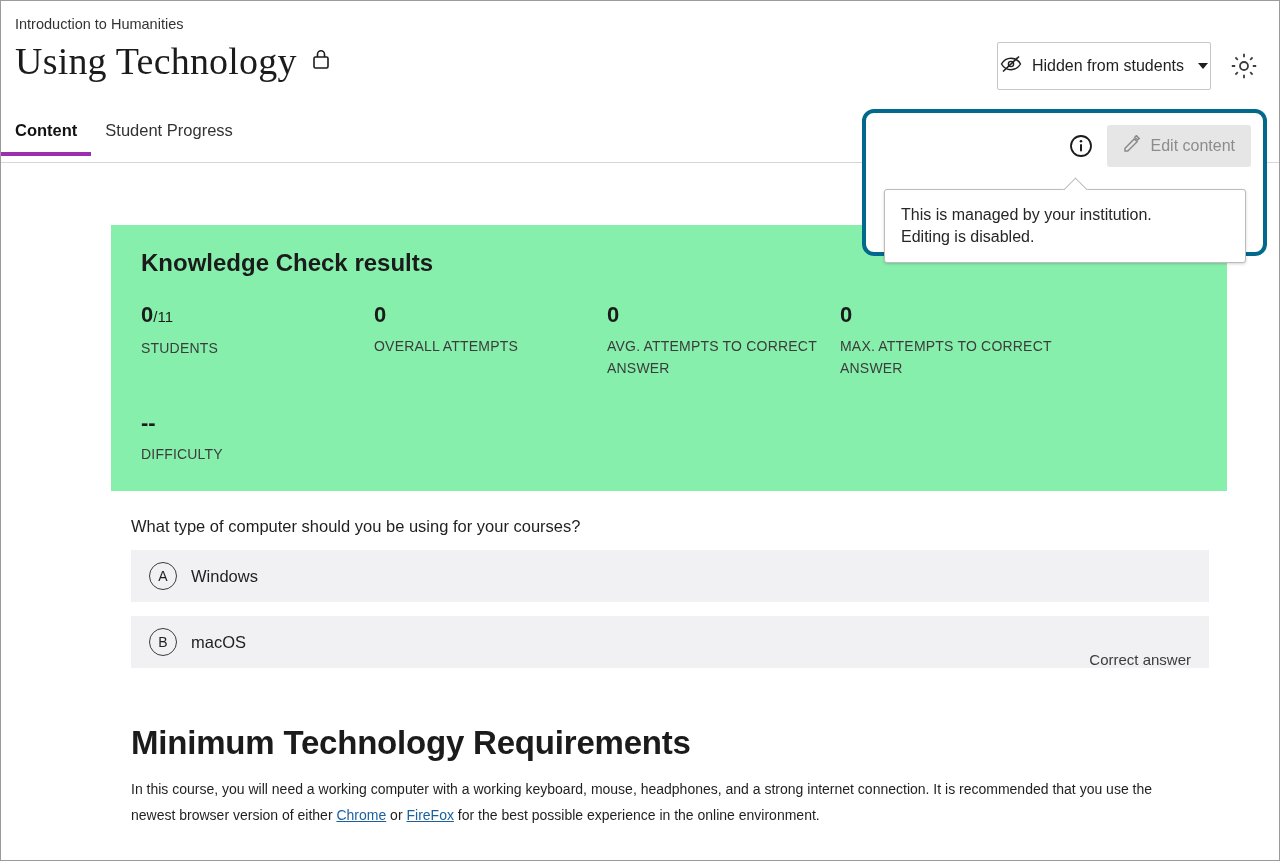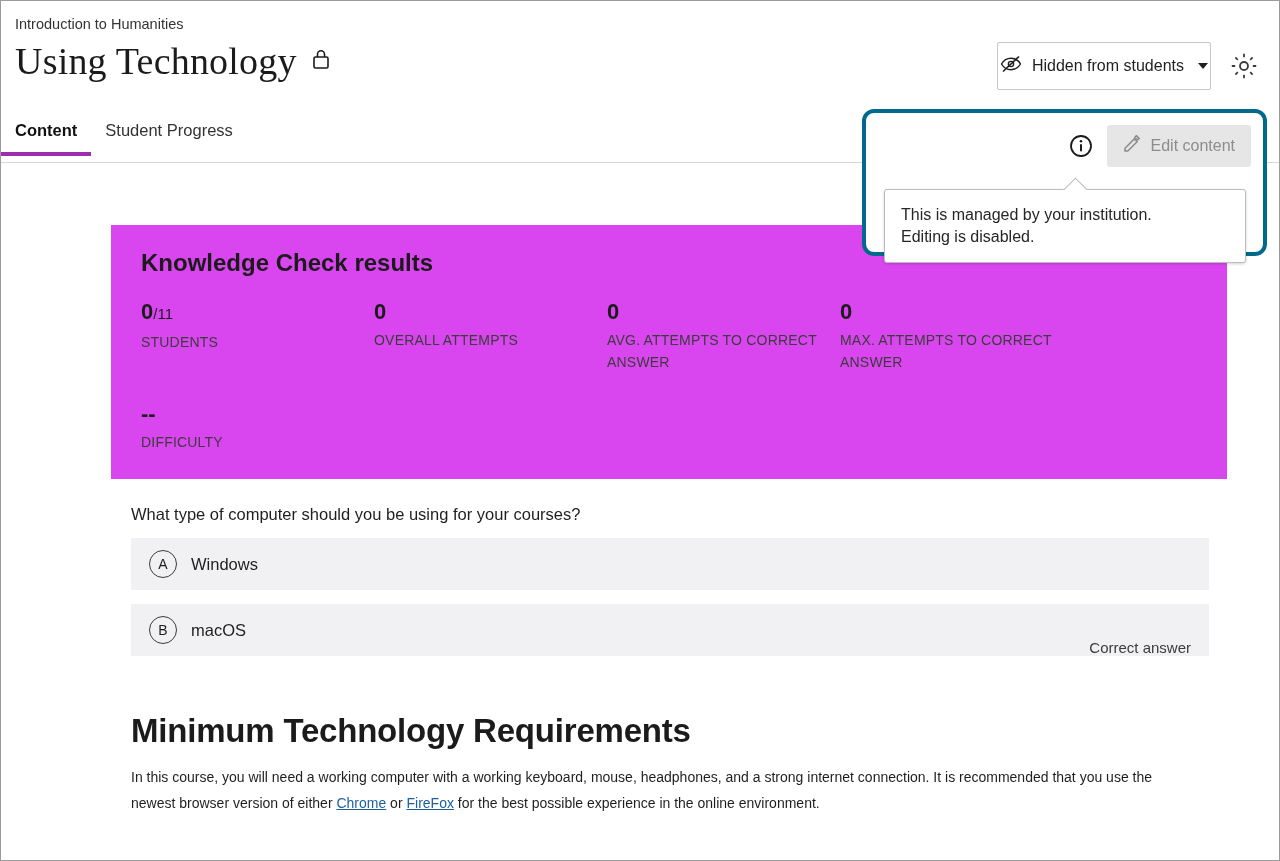--- a/index.html
+++ b/index.html
@@ -181,42 +181,42 @@
     border-top: 1px solid #bcbcbc;
     transform: rotate(45deg);
   }
 
   
   .content {
     padding: 0 0 0 0;
   }
   .kc-card {
     margin: 62px 52px 0 110px;
-    background: #d946ef;
+    background: #86efac;
     padding: 24px 30px 26px 30px;
   }
   .kc-title {
     font-size: 24px;
     font-weight: bold;
     color: #1b1b1b;
     margin: 0 0 22px 0;
   }
   .stats {
     display: flex;
   }
   .stat {
     width: 233px;
     box-sizing: border-box;
     padding-right: 12px;
   }
   .stat-value {
     font-size: 22px;
     font-weight: bold;
     color: #1b1b1b;
-    line-height: 26px;
+    line-height: 32px;
   }
   .stat-value .sub {
     font-size: 15px;
     font-weight: normal;
   }
   .stat-label {
     font-size: 14px;
     color: #3c3c3c;
     letter-spacing: .2px;
     margin-top: 4px;

